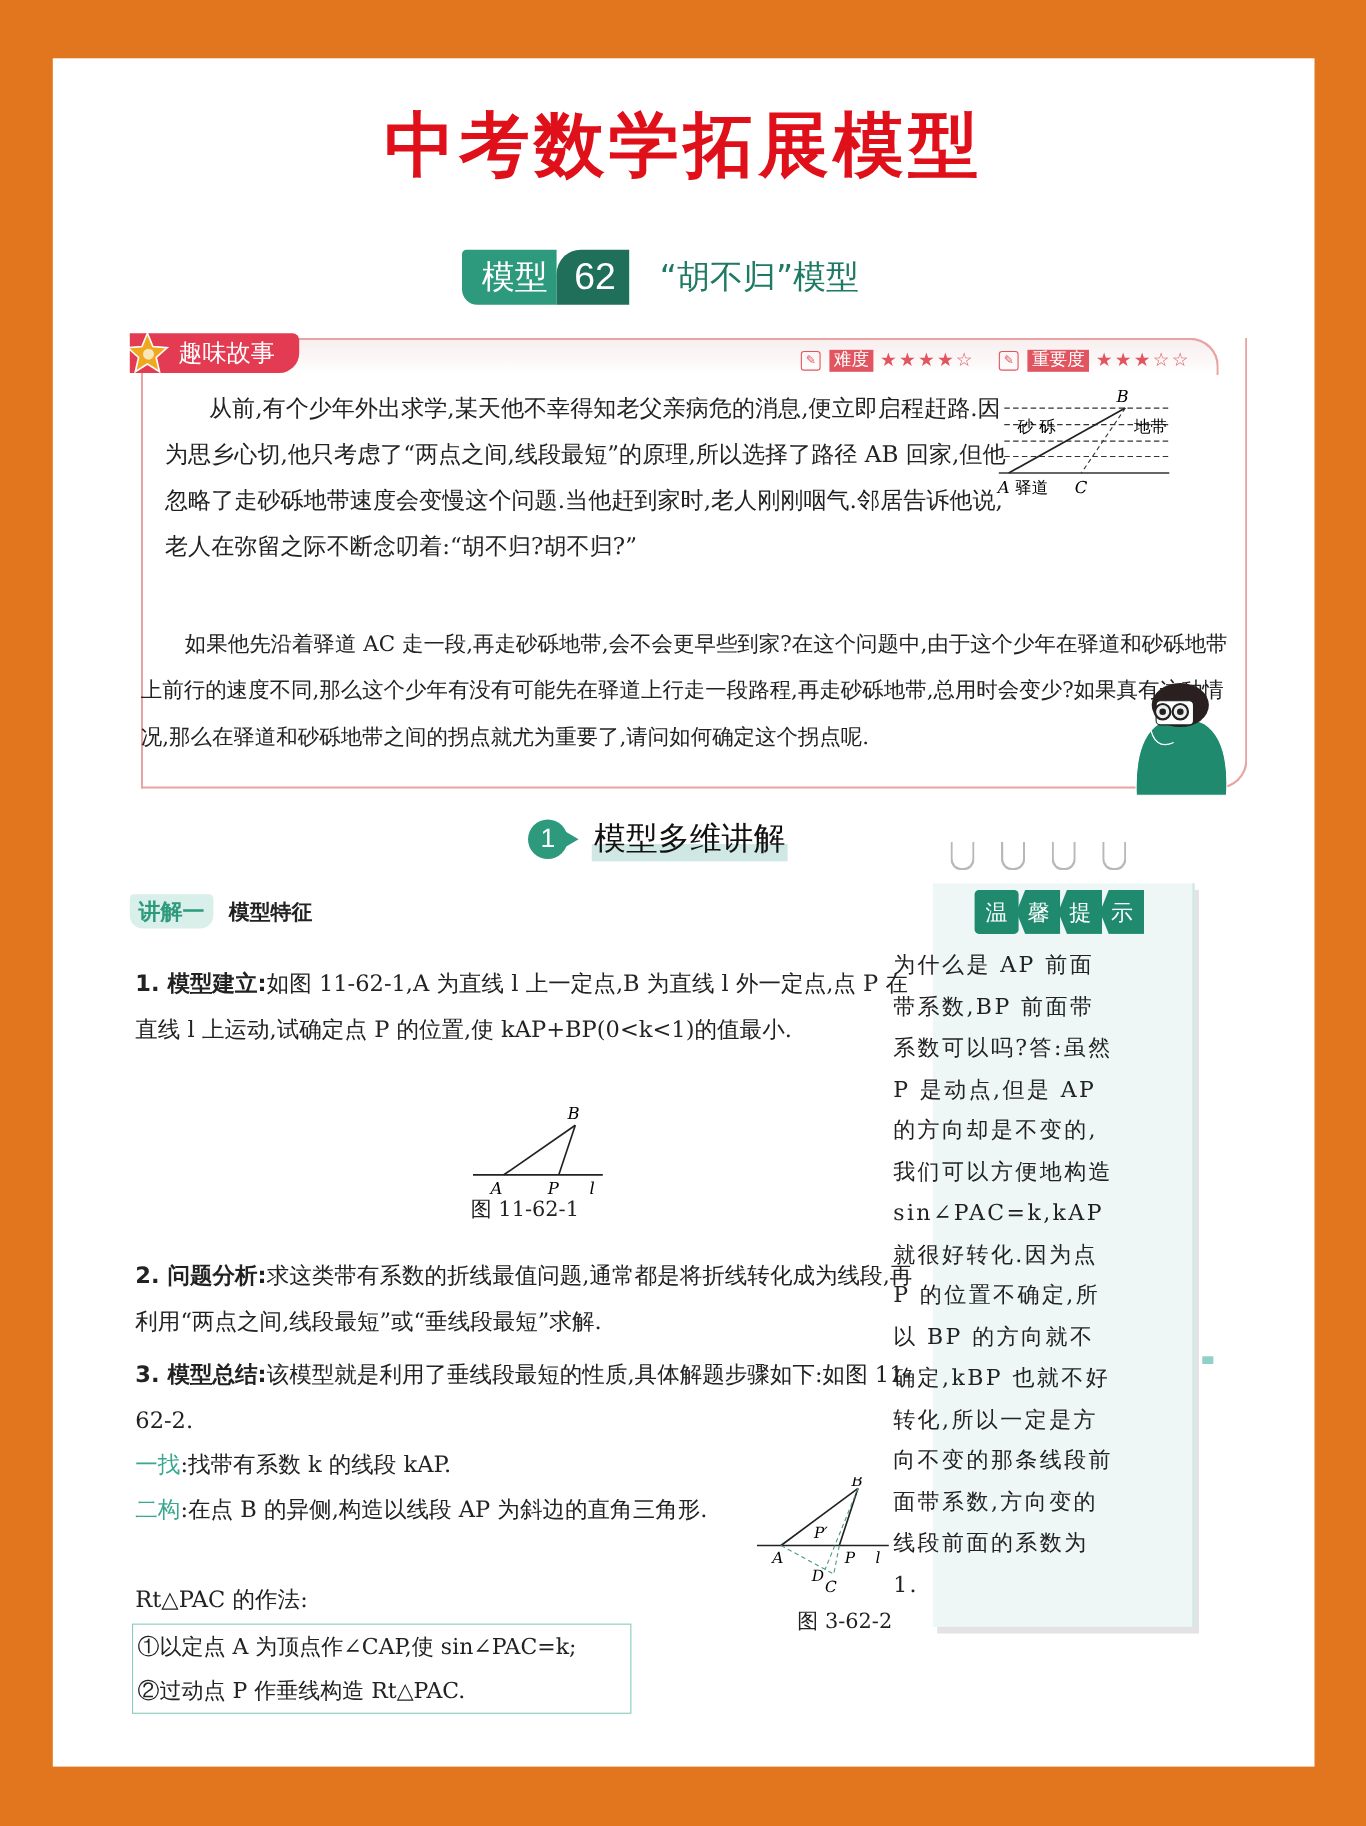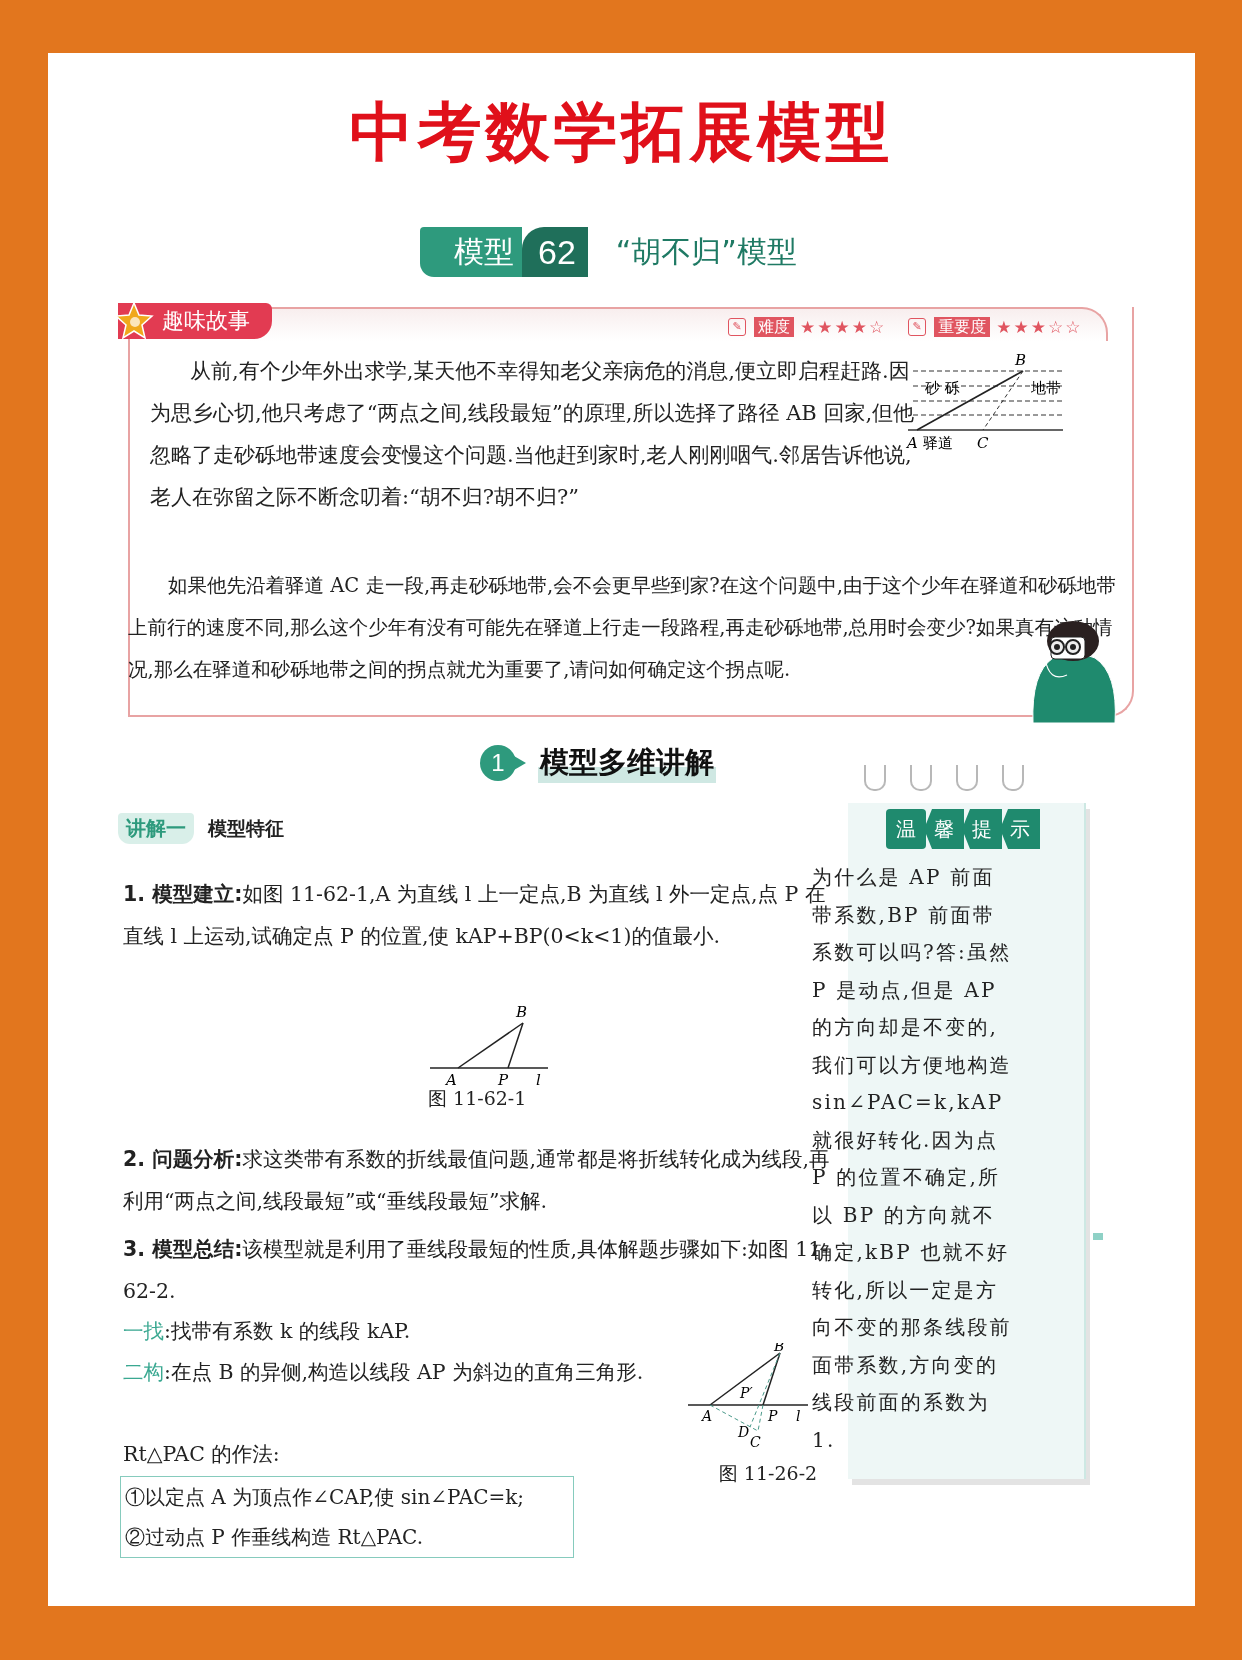--- a/index.html
+++ b/index.html
@@ -1,40 +1,40 @@
 <!DOCTYPE html>
 <html><head>
 <meta charset="utf-8">
 <style>
   html,body{margin:0;padding:0;}
   body{width:1242px;height:1660px;background:#e2761e;position:relative;overflow:hidden;font-family:"DejaVu Serif","Liberation Serif",serif;color:#222;}
   .page{position:absolute;left:48px;top:53px;width:1147px;height:1553px;background:#fff;}
   .abs{position:absolute;}
   .main-title{left:0;width:1147px;top:36px;text-align:center;font-family:"DejaVu Sans","Liberation Sans",sans-serif;font-weight:bold;font-size:64px;color:#e0101a;letter-spacing:4px;}
   .model-badge{left:372px;top:174px;height:50px;display:flex;align-items:center;}
-  .badge-box{background:#2e9a7d;color:#fff;font-family:"DejaVu Sans","Liberation Sans",sans-serif;font-size:30px;height:50px;display:flex;align-items:center;padding:0 8px 0 34px;border-radius:4px 0 0 14px;border-right:none;}
+  .badge-box{background:#2e9a7d;color:#fff;font-family:"DejaVu Sans","Liberation Sans",sans-serif;font-size:30px;height:50px;display:flex;align-items:center;padding:0 8px 0 18px;border-radius:4px 0 0 14px;border-right:none;}
   .badge-num{background:#1f6f5a;color:#fff;font-family:"Liberation Sans","DejaVu Sans",sans-serif;font-size:34px;height:50px;display:flex;align-items:center;padding:0 12px 0 16px;border-radius:22px 0 0 0;}
   .model-name{font-family:"DejaVu Sans","Liberation Sans",sans-serif;font-size:30px;color:#1f7a64;margin-left:28px;}
   .story-box{left:80px;top:254px;width:1002px;height:408px;border:2px solid #e8a3a3;border-top:none;border-radius:0 0 26px 0;}
   .story-topline{left:200px;top:254px;width:858px;height:32px;border-top:2px solid #e8a3a3;border-right:2px solid #e8a3a3;border-radius:0 26px 0 0;background:linear-gradient(#f8eeee,#fff);}
   .story-tag{left:70px;top:250px;height:36px;background:#e23b52;color:#fff;font-family:"DejaVu Sans","Liberation Sans",sans-serif;font-size:22px;display:flex;align-items:center;padding:0 22px 0 44px;border-radius:0 6px 18px 0;}
   .star-icon{left:66px;top:248px;width:40px;height:40px;}
   .ratings{left:680px;top:264px;display:flex;align-items:center;gap:6px;font-size:17px;}
   .rate-label{background:#e05560;color:#ffffff;padding:0 4px;font-size:16px;display:inline-flex;align-items:center;height:20px;}
   .pen-icon{display:inline-block;width:16px;height:16px;border:1px solid #e05560;border-radius:3px;color:#e05560;font-size:11px;text-align:center;line-height:16px;margin-right:2px;}
   .stars{color:#e05560;letter-spacing:2px;font-size:17px;margin-right:16px;}
   .story-text{left:80px;top:297px;width:770px;font-size:21px;line-height:42px;padding-left:22px;}
   .story-text2{left:80px;top:512px;width:1010px;font-size:19.5px;line-height:42px;}
   .indent{text-indent:40px;}
   .story-diagram{left:855px;top:300px;width:230px;height:120px;}
   .person{left:975px;top:560px;width:100px;height:110px;}
   .section-head{left:432px;top:690px;display:flex;align-items:center;}
   .sec-num{width:36px;height:36px;border-radius:50%;background:#2e9a7d;color:#fff;font-family:"Liberation Sans",sans-serif;font-size:24px;display:flex;align-items:center;justify-content:center;position:relative;}
   .sec-num:after{content:"";position:absolute;right:-10px;top:11px;border-left:12px solid #2e9a7d;border-top:7px solid transparent;border-bottom:7px solid transparent;}
-  .sec-title{margin-left:22px;font-family:"DejaVu Sans","Liberation Sans",sans-serif;font-weight:bold;font-size:29px;color:#111;background:linear-gradient(transparent 60%,#cfe8e3 60%);padding:0 2px;}
+  .sec-title{margin-left:22px;font-family:"DejaVu Sans","Liberation Sans",sans-serif;font-weight:normal;font-size:29px;color:#111;background:linear-gradient(transparent 60%,#cfe8e3 60%);padding:0 2px;}
   .sub-head{left:70px;top:760px;display:flex;align-items:center;}
   .sub-tag{background:#d9efe9;color:#2e9a7d;font-family:"DejaVu Sans","Liberation Sans",sans-serif;font-weight:bold;font-size:20px;padding:2px 8px;border-radius:4px 4px 12px 12px;}
   .sub-title{margin-left:14px;font-family:"DejaVu Sans","Liberation Sans",sans-serif;font-weight:bold;font-size:19px;}
   .body-text{left:75px;width:715px;font-size:20.5px;line-height:42px;}
   .body-text b{font-family:"DejaVu Sans","Liberation Sans",sans-serif;}
   .teal{color:#3aa891;}
   .fig1{left:380px;top:950px;width:160px;height:85px;}
   .cap1{left:380px;top:1033px;width:170px;text-align:left;font-size:19px;}
   .fig2{left:640px;top:1290px;width:140px;height:110px;}
   .cap2{left:640px;top:1408px;width:160px;text-align:center;font-size:19px;}
@@ -164,21 +164,21 @@
     <line x1="92" y1="10" x2="62" y2="84" stroke="#4a9a8a" stroke-dasharray="4,3"></line>
     <line x1="75" y1="62" x2="70" y2="88" stroke="#4a9a8a" stroke-dasharray="4,3"></line>
     <text x="86" y="8" font-size="14" font-style="italic" font-family="DejaVu Serif, serif">B</text>
     <text x="52" y="55" font-size="14" font-style="italic" font-family="DejaVu Serif, serif">P′</text>
     <text x="14" y="78" font-size="14" font-style="italic" font-family="DejaVu Serif, serif">A</text>
     <text x="80" y="78" font-size="14" font-style="italic" font-family="DejaVu Serif, serif">P</text>
     <text x="108" y="78" font-size="14" font-style="italic" font-family="DejaVu Serif, serif">l</text>
     <text x="50" y="94" font-size="14" font-style="italic" font-family="DejaVu Serif, serif">D</text>
     <text x="62" y="104" font-size="14" font-style="italic" font-family="DejaVu Serif, serif">C</text>
   </svg>
-  <div class="abs cap2">图 11-26-2</div>
+  <div class="abs cap2">图 3-62-2</div>
 
   <div class="abs tips-paper"></div>
   <div class="abs rings">
     <div class="ring"></div>
     <div class="ring"></div>
     <div class="ring"></div>
     <div class="ring"></div>
   </div>
   <div class="abs tips-title">
     <div class="diamond first">温</div>

